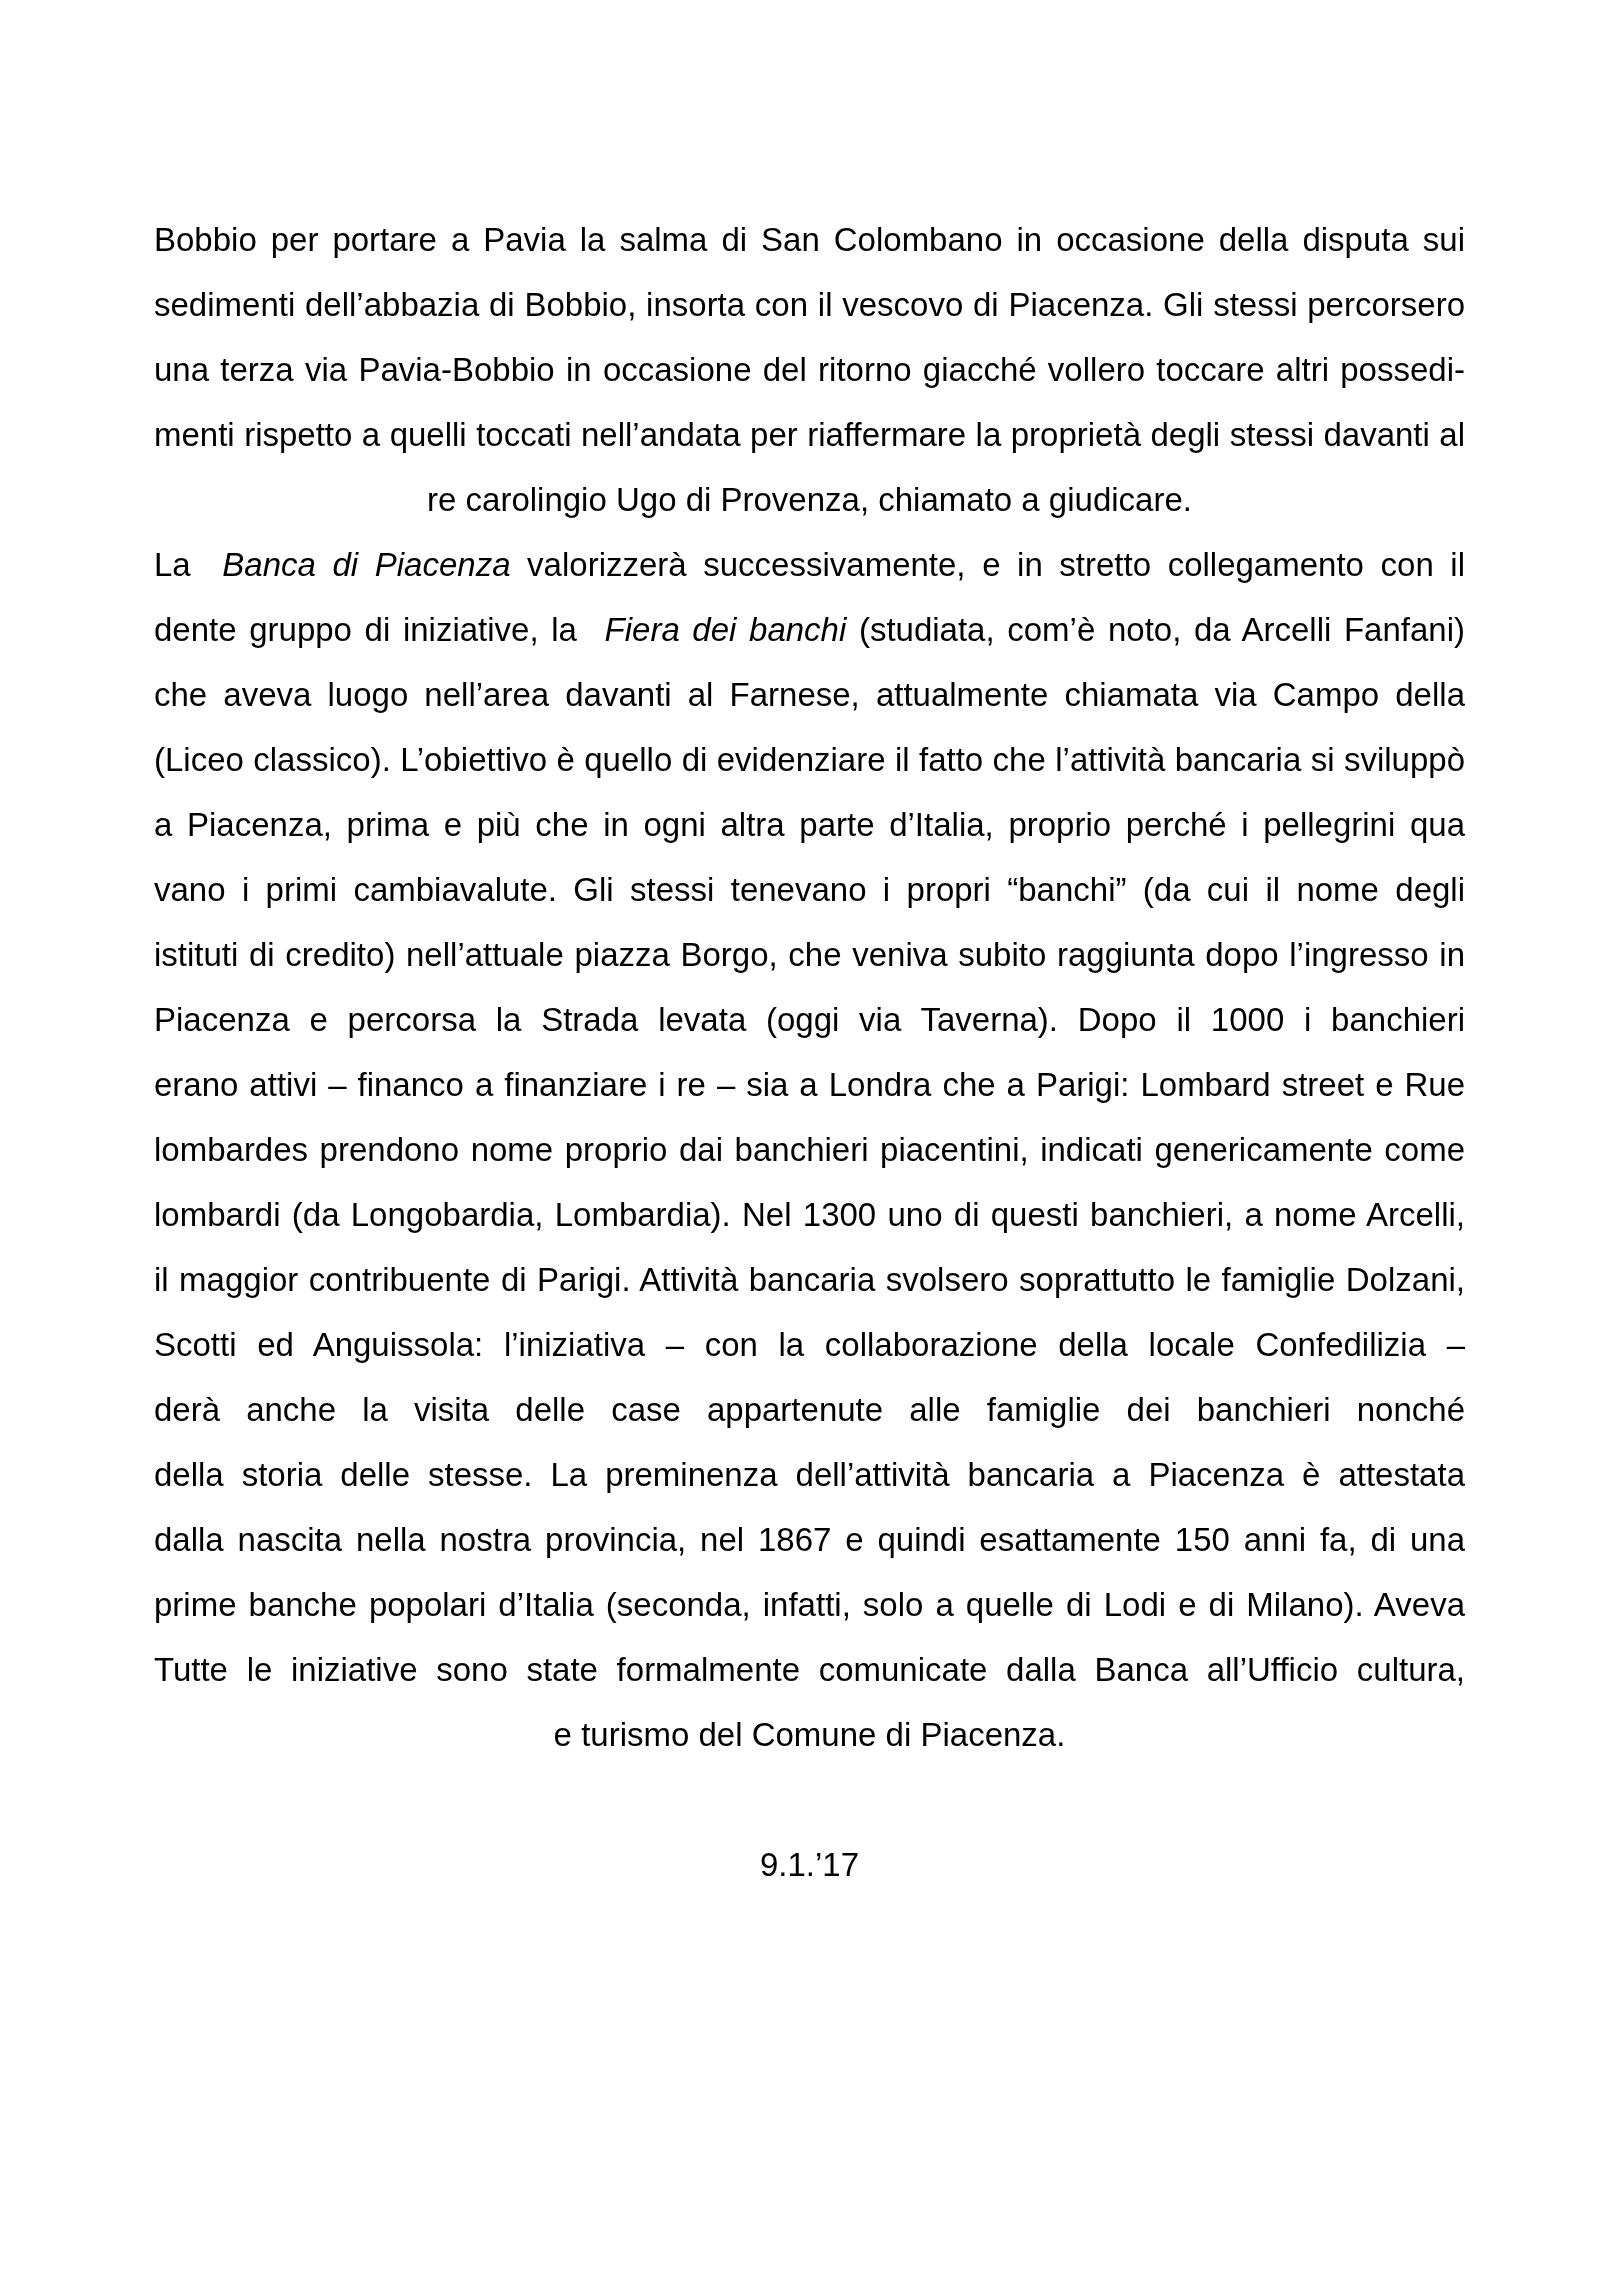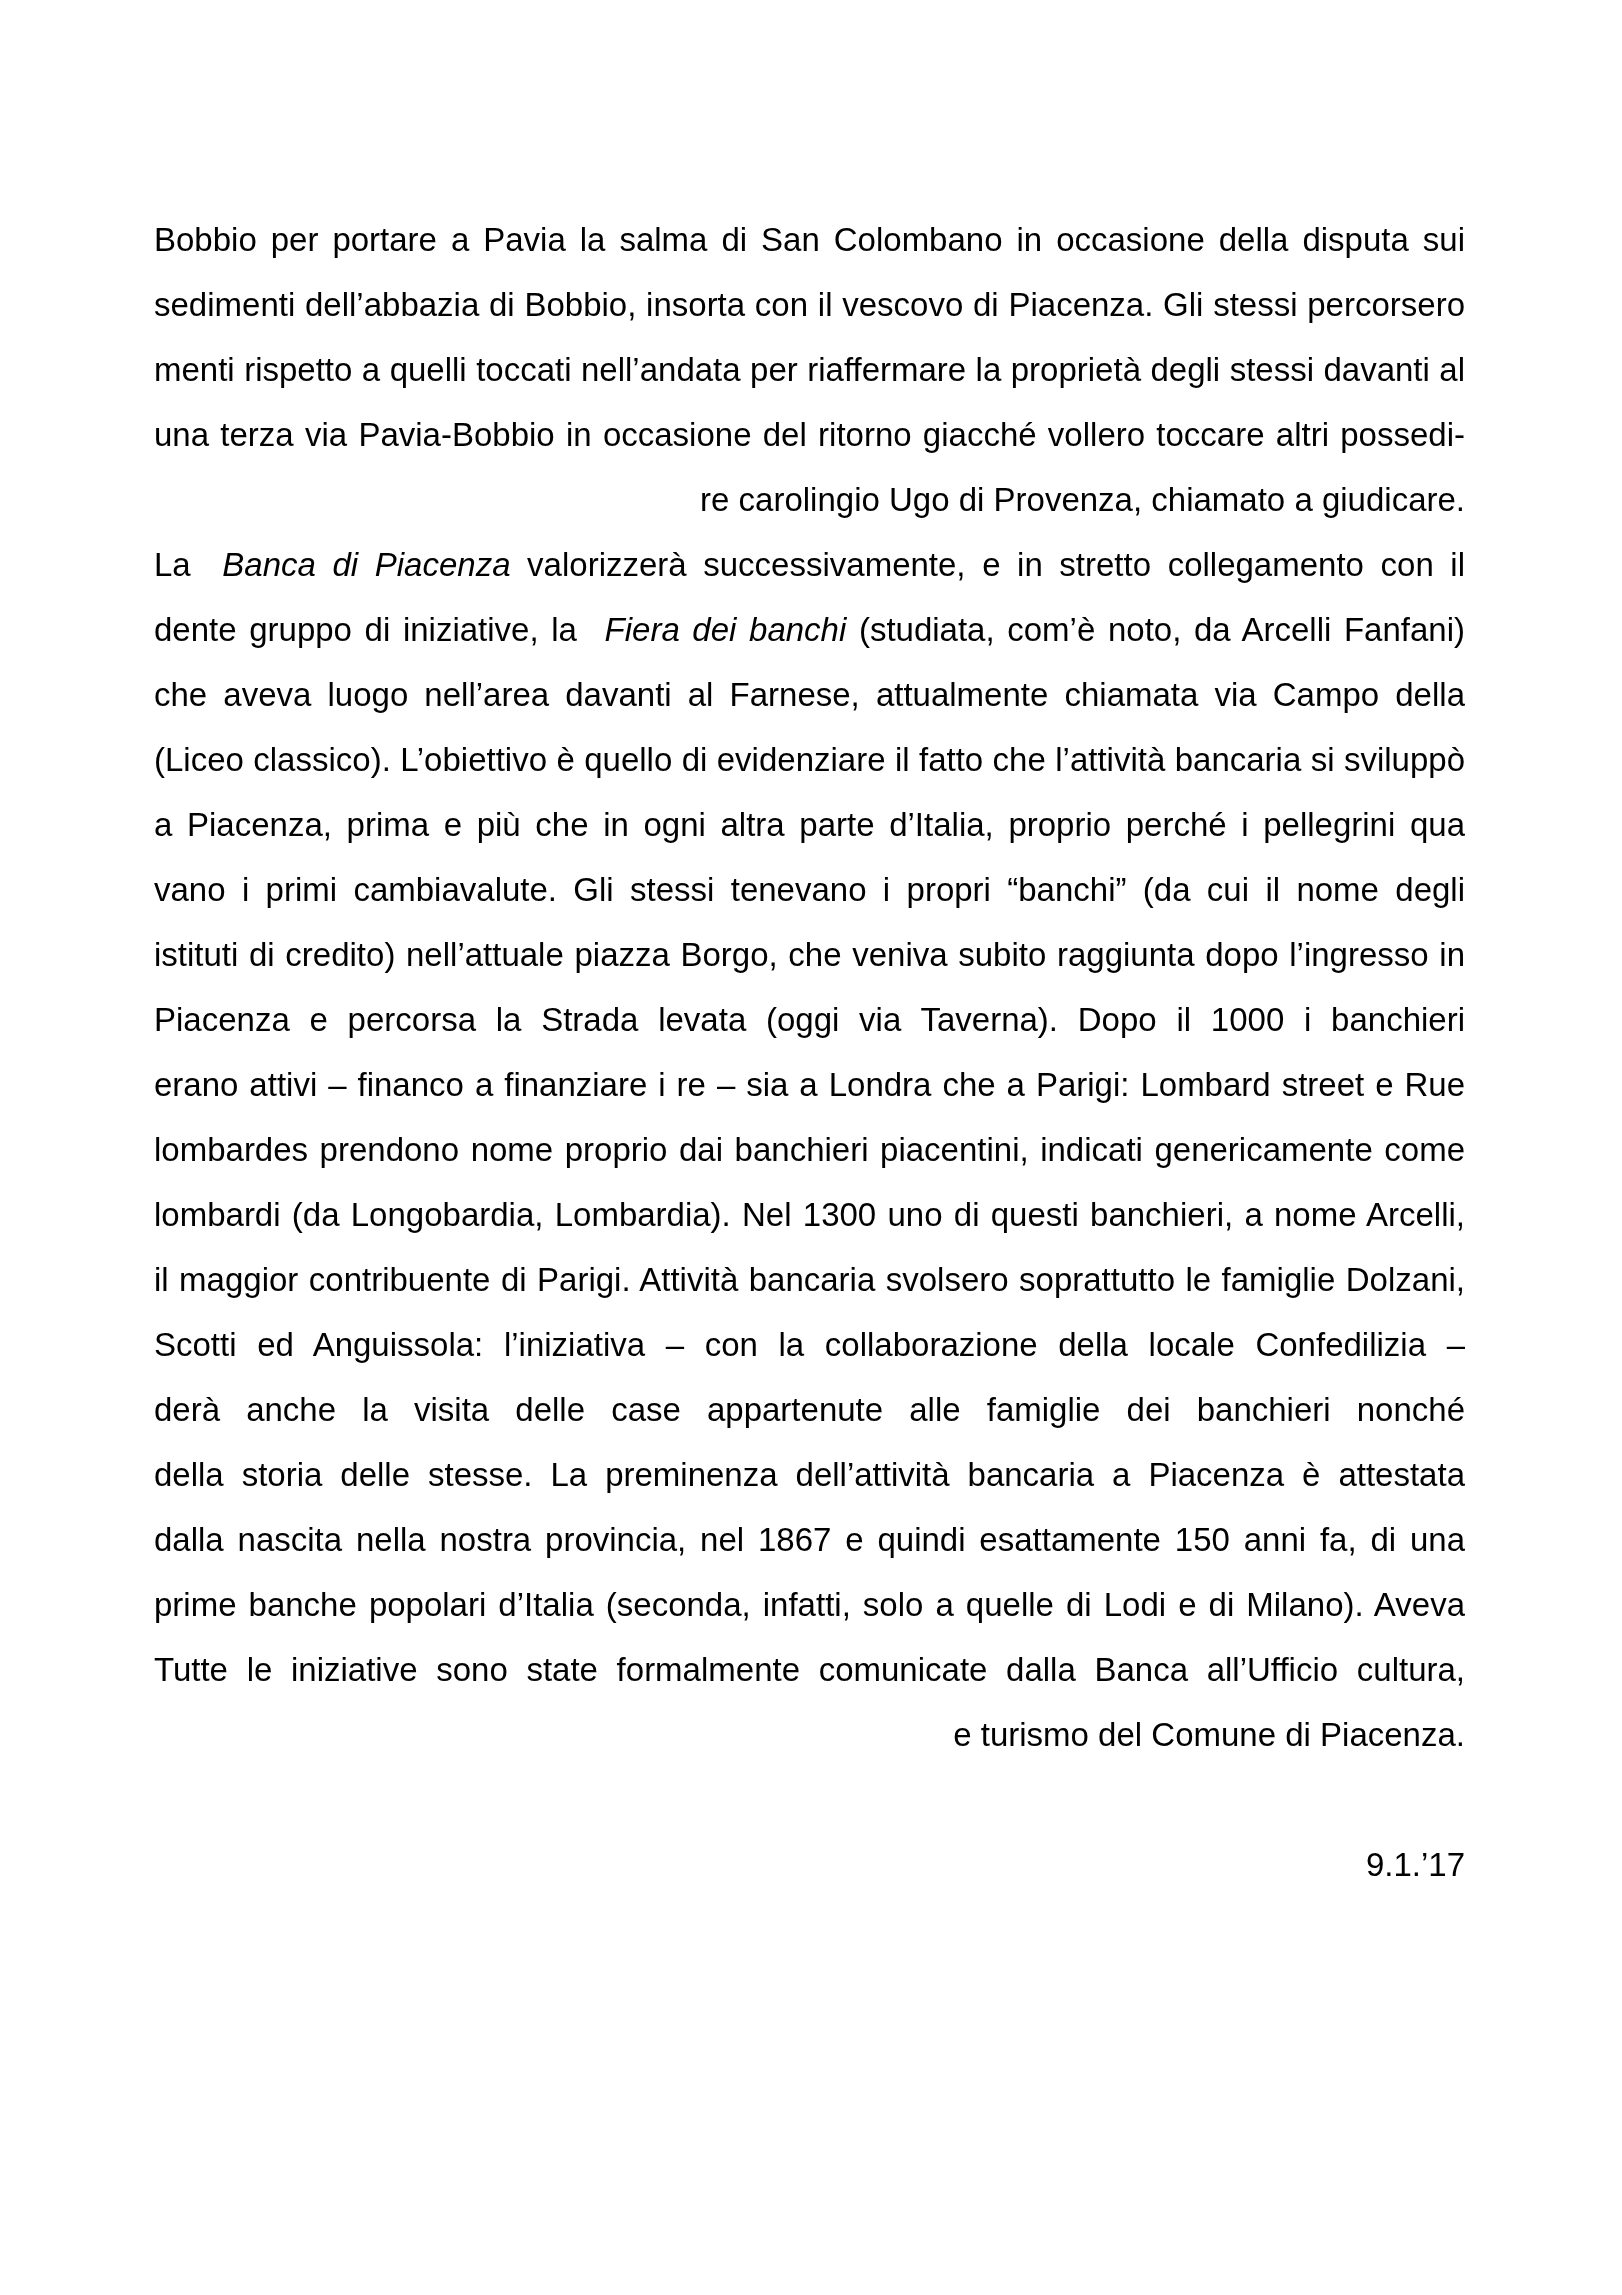--- a/index.html
+++ b/index.html
@@ -27,21 +27,21 @@
     left: 154px;
     top: 207px;
     width: 1311px;
     font-size: 33px;
     line-height: 65px;
     color: #000000;
   }
   .line {
     height: 65px;
     overflow: hidden;
-    text-align: right;
+    text-align: center;
     white-space: normal;
   }
   
   .line.justify {
     text-align: justify;
     text-align-last: justify;
   }
   .line.justify::after {
     content: "";
     display: inline-block;
@@ -57,22 +57,22 @@
 </style>
 </head>
 <body>
 
 <main class="page">
   <section class="textblock">
     <div id="paragraphs">
         <div>
           <div class="line justify"><span>Bobbio per portare a Pavia la salma di San Colombano in occasione della disputa sui pos-</span></div>
           <div class="line justify"><span>sedimenti dell’abbazia di Bobbio, insorta con il vescovo di Piacenza. Gli stessi percorsero</span></div>
+          <div class="line justify"><span>una terza via Pavia-Bobbio in occasione del ritorno giacché vollero toccare altri possedi-</span></div>
           <div class="line justify"><span>menti rispetto a quelli toccati nell’andata per riaffermare la proprietà degli stessi davanti al</span></div>
-          <div class="line justify"><span>una terza via Pavia-Bobbio in occasione del ritorno giacché vollero toccare altri possedi-</span></div>
           <div class="line"><span>re carolingio Ugo di Provenza, chiamato a giudicare.</span></div>
         </div>
         <div>
           <div class="line justify"><span>La </span><span class="italic">Banca di Piacenza</span><span> valorizzerà successivamente, e in stretto collegamento con il prece-</span></div>
           <div class="line justify"><span>dente gruppo di iniziative, la </span><span class="italic">Fiera dei banchi</span><span> (studiata, com’è noto, da Arcelli Fanfani)</span></div>
           <div class="line justify"><span>che aveva luogo nell’area davanti al Farnese, attualmente chiamata via Campo della Fiera</span></div>
           <div class="line justify"><span>(Liceo classico). L’obiettivo è quello di evidenziare il fatto che l’attività bancaria si sviluppò</span></div>
           <div class="line justify"><span>a Piacenza, prima e più che in ogni altra parte d’Italia, proprio perché i pellegrini qua trova-</span></div>
           <div class="line justify"><span>vano i primi cambiavalute. Gli stessi tenevano i propri “banchi” (da cui il nome degli odierni</span></div>
           <div class="line justify"><span>istituti di credito) nell’attuale piazza Borgo, che veniva subito raggiunta dopo l’ingresso in</span></div>

